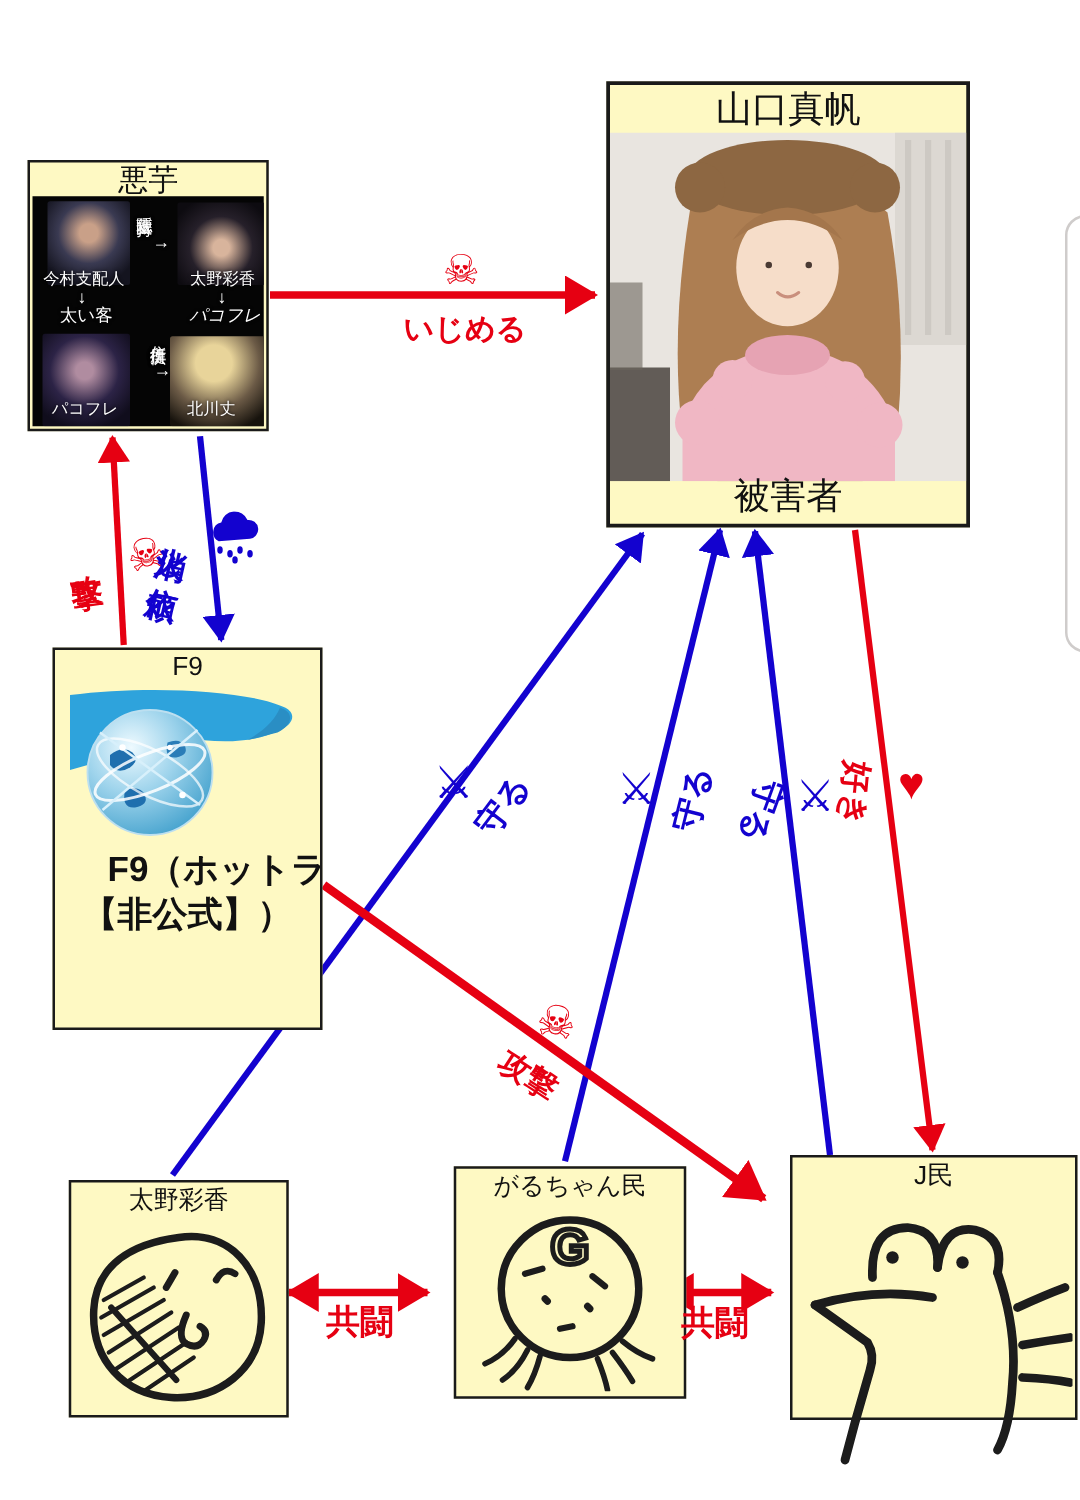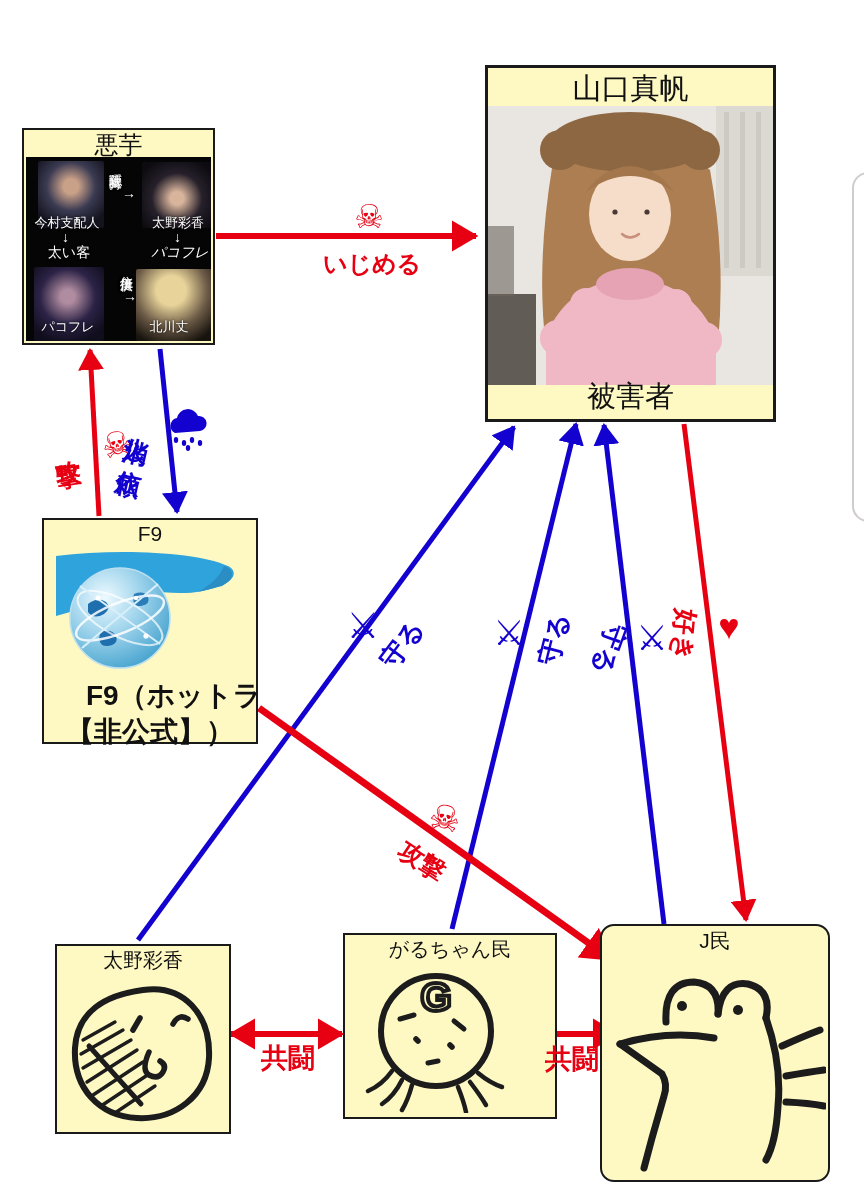--- a/index.html
+++ b/index.html
@@ -104,21 +104,21 @@
       <path d="M58,279 L58,230 Q80,176 142,172 Q206,176 228,232 L228,279 Z" fill="#f0b7c4"></path>
       <ellipse cx="142" cy="178" rx="34" ry="16" fill="#e6a3b3"></ellipse>
       <circle cx="70" cy="232" r="18" fill="#f0b7c4"></circle>
       <circle cx="216" cy="234" r="18" fill="#f0b7c4"></circle>
       <circle cx="98" cy="198" r="16" fill="#f0b7c4"></circle>
       <circle cx="188" cy="199" r="16" fill="#f0b7c4"></circle>
     </svg>
     <div class="sub">被害者</div>
   </div>
 
-  <div class="node" style="left:42px;top:518px;width:216px;height:226px;">
+  <div class="node" style="left:42px;top:518px;width:216px;height:306px;">
     <div class="title" style="font-size:21px;padding-top:2px;">F9</div>
     <svg width="200" height="128" viewBox="0 0 200 128" style="position:absolute;left:4px;top:26px;">
       <defs>
         <radialGradient id="gg" cx="35%" cy="30%" r="80%">
           <stop offset="0%" stop-color="#eefaff"></stop>
           <stop offset="45%" stop-color="#9fd4ec"></stop>
           <stop offset="100%" stop-color="#3d9ecb"></stop>
         </radialGradient>
       </defs>
       <path d="M8,10 C70,2 150,6 180,20 C190,25 186,34 176,38 C152,50 122,48 100,44 L8,70 Z" fill="#2ea3dc"></path>
@@ -154,42 +154,42 @@
           <line x1="54" y1="135" x2="94" y2="108"></line>
         </g>
         <line x1="28" y1="68" x2="80" y2="126" stroke-width="5"></line>
         <line x1="72" y1="52" x2="79" y2="40" stroke-width="5.5"></line>
         <path d="M112,46 q6,-11 15,-5" stroke-width="5.5"></path>
         <path d="M88,74 q-8,18 0,23 q9,5 14,-3 q4,-7 -3,-11" stroke-width="5.5"></path>
       </g>
     </svg>
   </div>
 
-  <div class="node" style="left:343px;top:933px;width:214px;height:186px;">
+  <div class="node" style="left:363px;top:933px;width:186px;height:186px;">
     <div class="title" style="font-size:20px;padding-top:3px;">がるちゃん民</div>
     <svg width="176" height="150" viewBox="0 0 176 150" style="position:absolute;left:3px;top:28px;">
       <g stroke="#1c1c1c" fill="none" stroke-linecap="round">
         <circle cx="88" cy="68" r="55" stroke-width="6"></circle>
         <line x1="52" y1="56" x2="66" y2="52" stroke-width="5"></line>
         <line x1="106" y1="58" x2="116" y2="66" stroke-width="5"></line>
         <line x1="68" y1="76" x2="70" y2="78" stroke-width="5.5"></line>
         <line x1="102" y1="82" x2="104" y2="84" stroke-width="5.5"></line>
         <line x1="80" y1="100" x2="90" y2="98" stroke-width="5"></line>
         <path d="M44,108 q-10,14 -24,20" stroke-width="4.5"></path>
         <path d="M54,117 q-8,16 -20,24" stroke-width="4.5"></path>
         <path d="M64,122 q-4,15 -10,25" stroke-width="4.5"></path>
         <path d="M130,110 q12,10 24,14" stroke-width="4.5"></path>
         <path d="M122,119 q10,13 16,23" stroke-width="4.5"></path>
         <path d="M110,124 q6,15 8,25" stroke-width="4.5"></path>
       </g>
       <text x="88" y="48" font-size="40" font-weight="bold" font-family="'Liberation Sans',sans-serif" fill="none" stroke="#1c1c1c" stroke-width="4" text-anchor="middle">G</text>
     </svg>
   </div>
 
-  <div class="node" style="left:600px;top:924px;width:230px;height:258px;border-radius:14px;">
+  <div class="node" style="left:632px;top:924px;width:230px;height:212px;">
     <div class="title" style="font-size:21px;padding-top:3px;">J民</div>
     <svg width="222" height="222" viewBox="0 0 222 222" style="position:absolute;left:2px;top:30px;">
       <g stroke="#1c1c1c" fill="none" stroke-linecap="round" stroke-width="7">
         <path d="M62,66 Q60,26 90,26 Q116,28 114,58"></path>
         <path d="M114,58 Q118,24 144,28 Q168,34 162,62"></path>
         <path d="M16,88 Q64,74 110,82"></path>
         <path d="M16,88 L58,118 Q64,128 60,140 L48,182 L40,212"></path>
         <path d="M162,62 Q178,108 174,150 Q172,186 162,204"></path>
         <path d="M178,90 Q200,80 216,74"></path>
         <path d="M182,120 Q205,116 220,114"></path>

